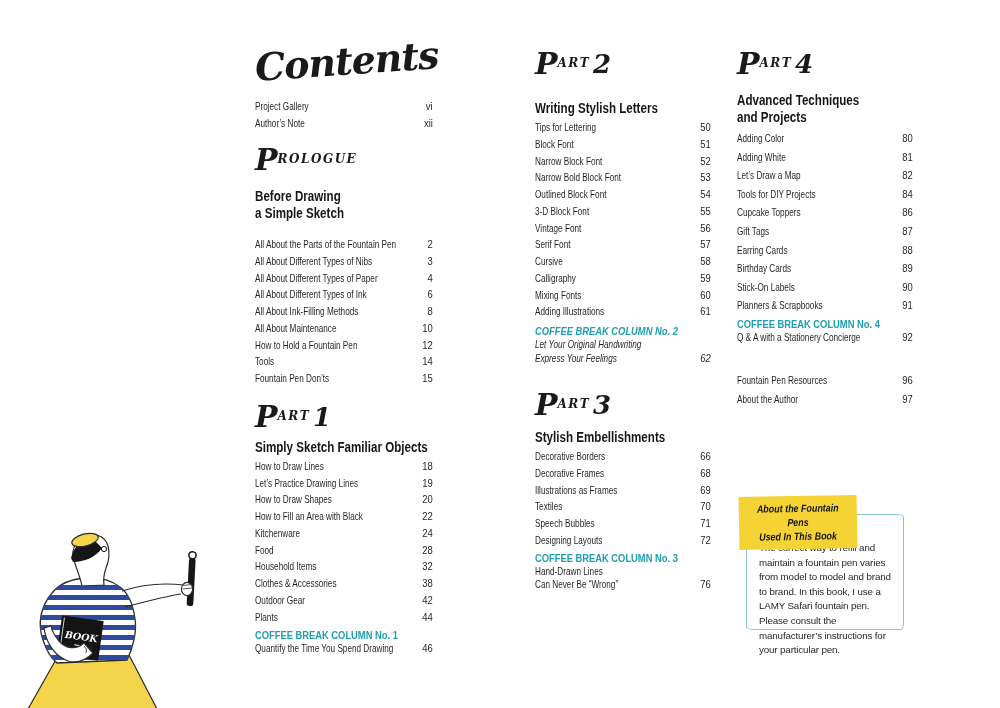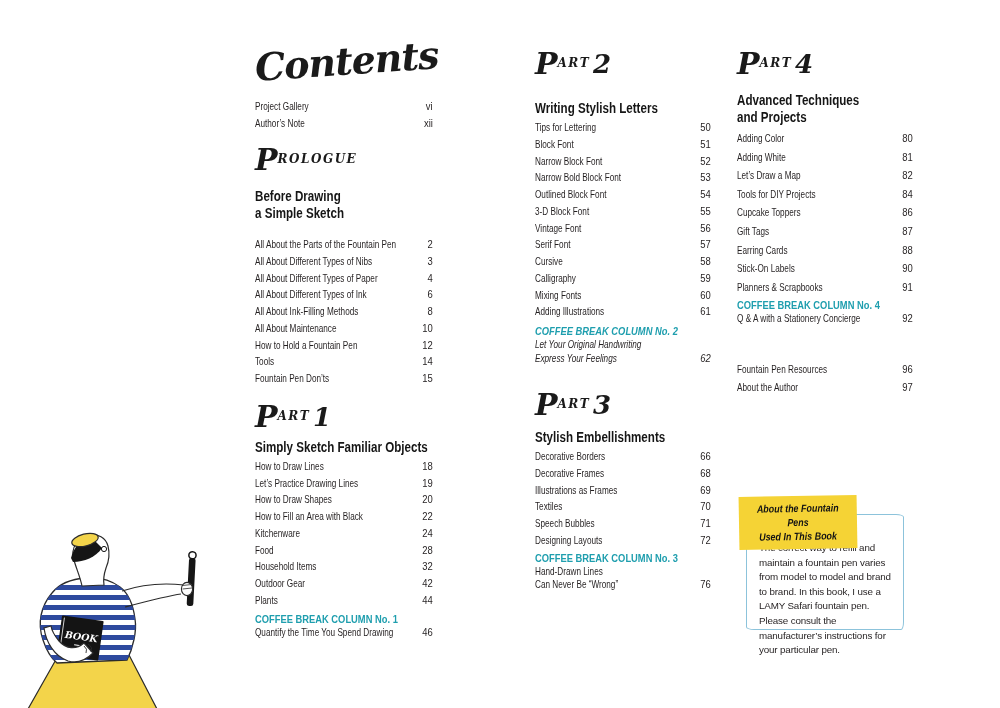--- a/index.html
+++ b/index.html
@@ -57,21 +57,21 @@
   #sec-part2 .coffee{margin-top:5px;font-style:italic;}
   #sec-part3 .script{margin-top:22px;}
   #sec-part3 .h{margin-top:6px;}
   #sec-part3 .items{margin-top:2px;}
   #sec-part3 .coffee{margin-top:3px;}
 
   
   #sec-part4 .h{margin-top:10px;}
   #sec-part4 .items{margin-top:3px;}
   #sec-part4 .coffee{margin-top:3px;}
-  #col-right .back{margin-top:34px;}
+  #col-right .back{margin-top:27px;}
 
   
   .note-blue{
     position:absolute;left:9px;top:468px;width:158px;height:116px;
     border:1.6px solid #8cc3db;border-radius:3px 8px 3px 8px / 8px 3px 8px 3px;
     box-sizing:border-box;z-index:1;background:#fff;
   }
   .note-blue .body{
     margin:26px 9px 0 12px;font-size:9.8px;line-height:14.6px;letter-spacing:-0.15px;color:#231f20;
   }
@@ -188,20 +188,24 @@
         <div class="row">
           <span class="lbl"><span class="cx">Food</span></span>
           <span class="pg"><span class="cx cxr">28</span></span>
         </div>
 
         <div class="row">
           <span class="lbl"><span class="cx">Household Items</span></span>
           <span class="pg"><span class="cx cxr">32</span></span>
         </div>
 
+        <div class="row">
+          <span class="lbl"><span class="cx">Clothes &amp; Accessories</span></span>
+          <span class="pg"><span class="cx cxr">38</span></span>
+        </div>
 
         <div class="row">
           <span class="lbl"><span class="cx">Outdoor Gear</span></span>
           <span class="pg"><span class="cx cxr">42</span></span>
         </div>
 
         <div class="row">
           <span class="lbl"><span class="cx">Plants</span></span>
           <span class="pg"><span class="cx cxr">44</span></span>
         </div>
@@ -373,20 +377,24 @@
         <div class="row">
           <span class="lbl"><span class="cx">Gift Tags</span></span>
           <span class="pg"><span class="cx cxr">87</span></span>
         </div>
 
         <div class="row">
           <span class="lbl"><span class="cx">Earring Cards</span></span>
           <span class="pg"><span class="cx cxr">88</span></span>
         </div>
 
+        <div class="row">
+          <span class="lbl"><span class="cx">Birthday Cards</span></span>
+          <span class="pg"><span class="cx cxr">89</span></span>
+        </div>
 
         <div class="row">
           <span class="lbl"><span class="cx">Stick-On Labels</span></span>
           <span class="pg"><span class="cx cxr">90</span></span>
         </div>
 
         <div class="row">
           <span class="lbl"><span class="cx">Planners &amp; Scrapbooks</span></span>
           <span class="pg"><span class="cx cxr">91</span></span>
         </div>

